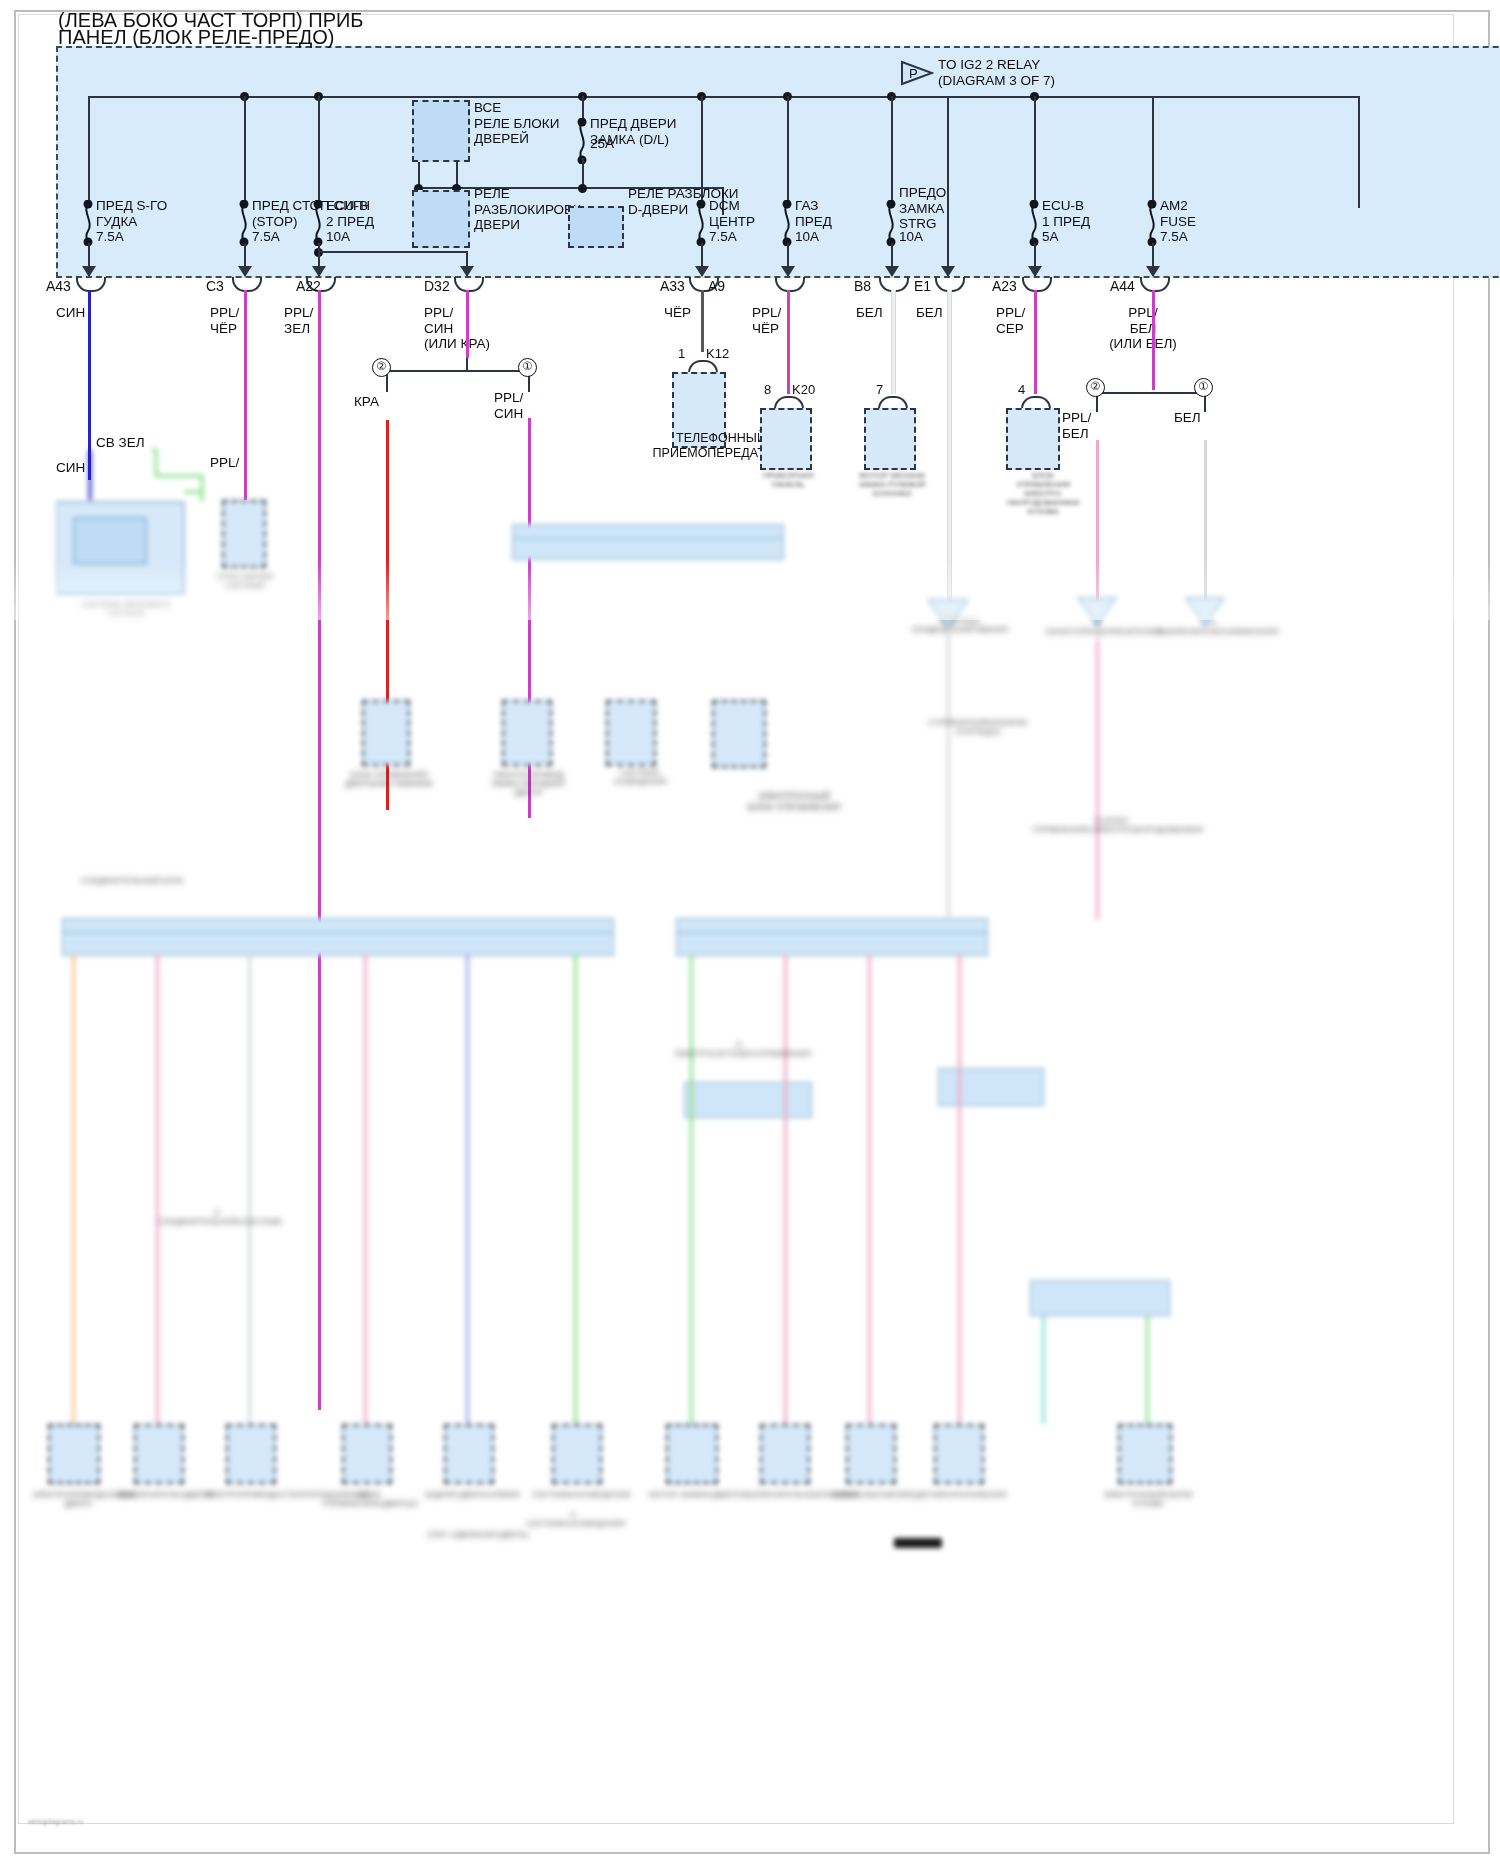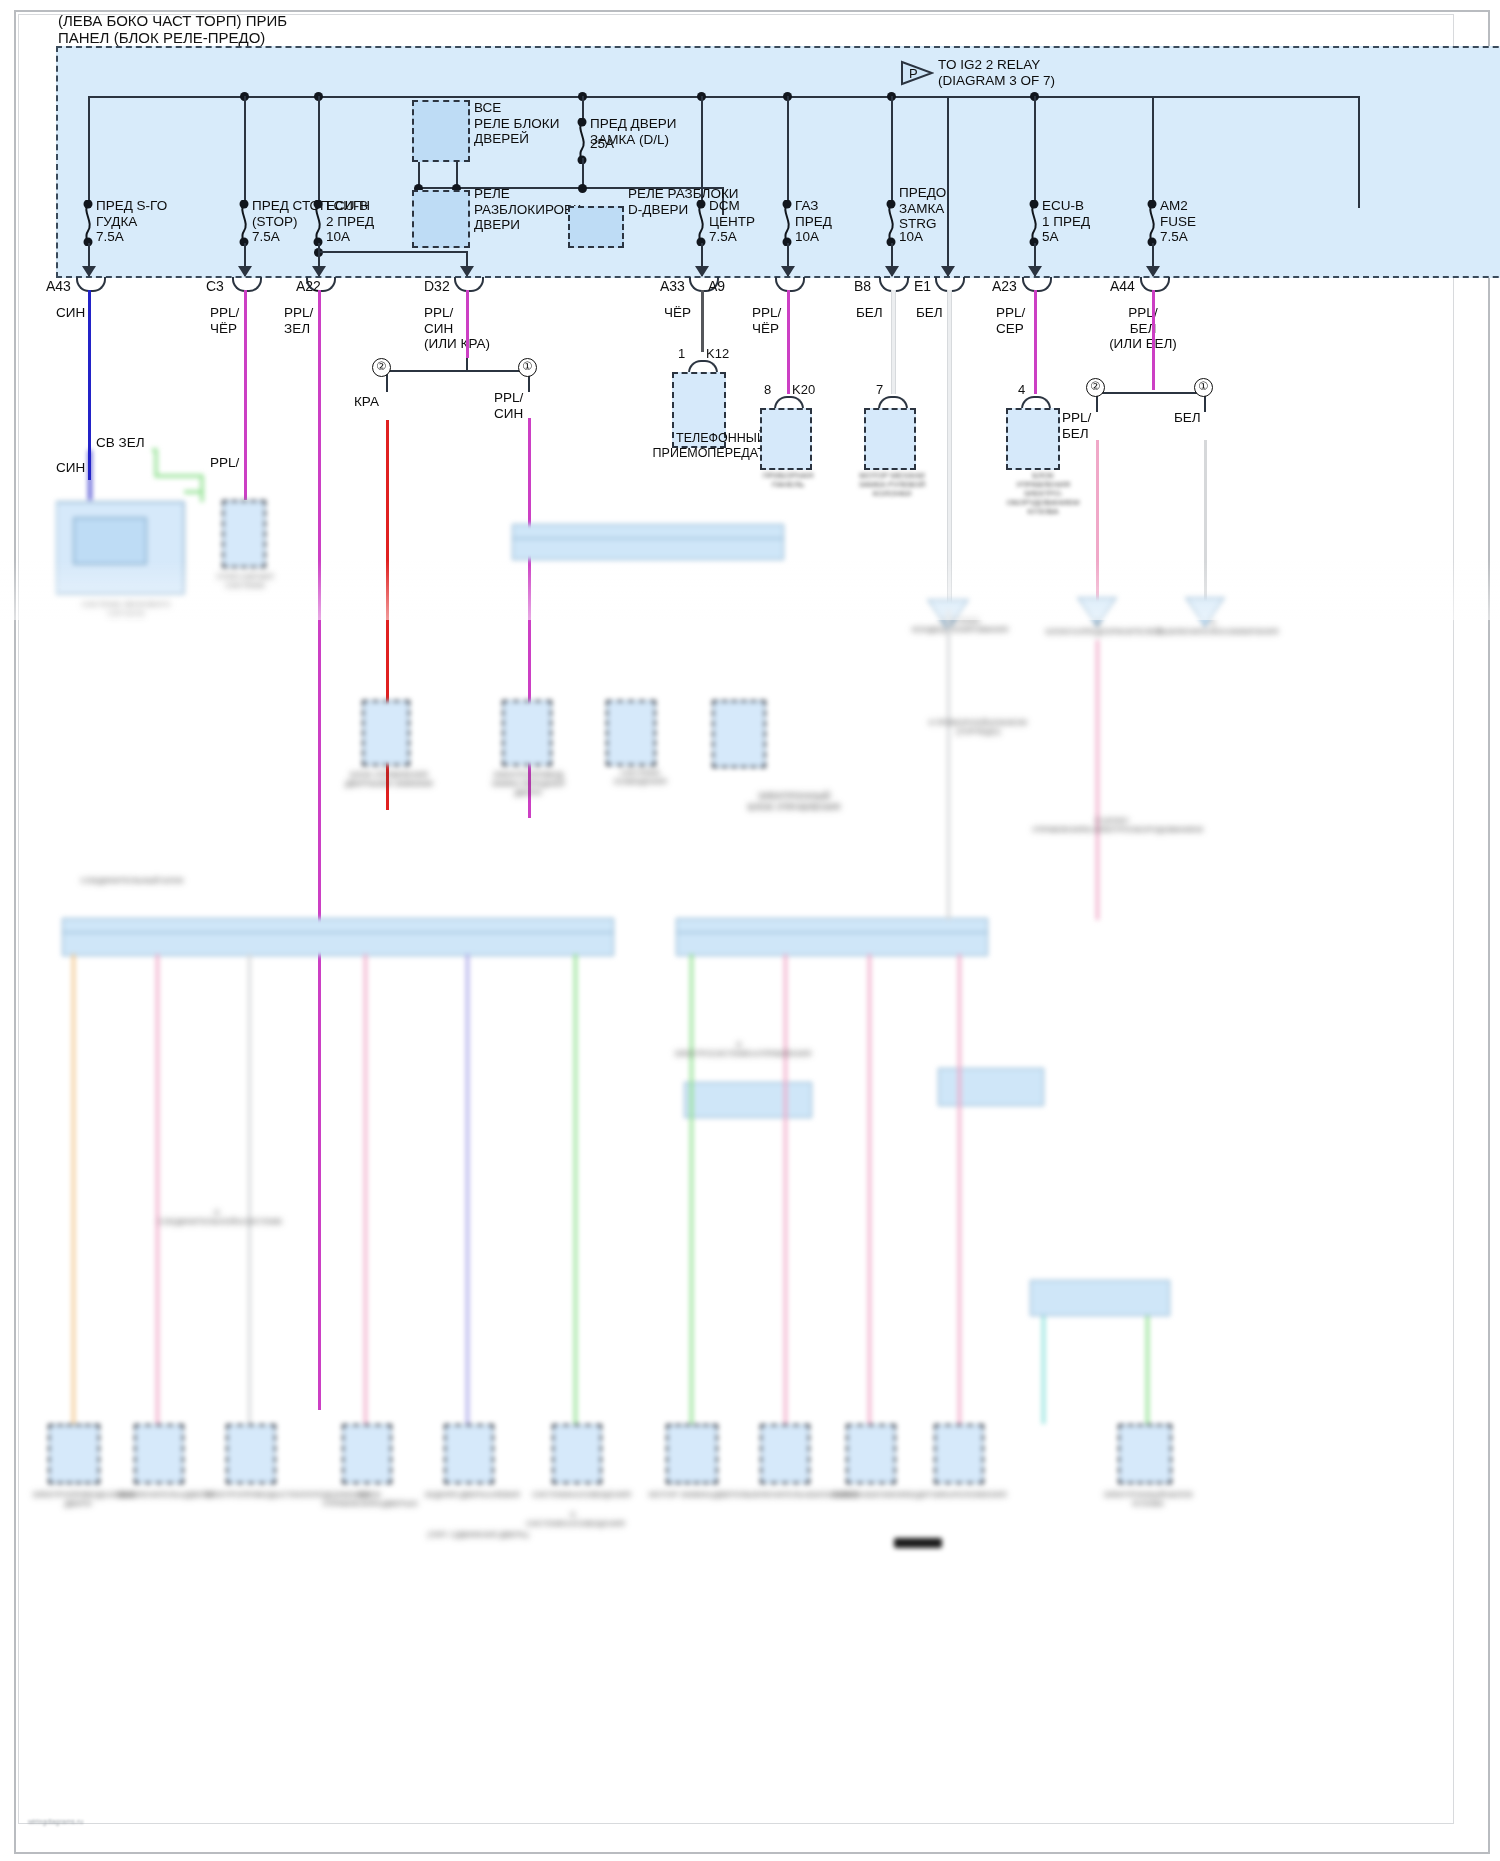--- a/index.html
+++ b/index.html
@@ -7,21 +7,21 @@
   #page{position:relative;width:1500px;height:1861px;background:#fff;overflow:hidden;}
 
   
   .page-frame{position:absolute;left:14px;top:10px;width:1472px;height:1840px;border:2px solid #b9bcc0;background:#fff;}
   .page-frame-inner{position:absolute;left:18px;top:14px;width:1434px;height:1808px;border:1px solid #d8dadd;}
 
   
   .fuseblock{position:absolute;left:56px;top:46px;width:1752px;height:232px;
     background:#d8ebfa;border:2px dashed #3a4a5a;box-sizing:border-box;}
   .fuseblock-title{position:absolute;left:58px;top:12px;width:520px;
-    font-size:15px;line-height:17px;color:#111;white-space:pre-line;}
+    font-size:20px;line-height:17px;color:#111;white-space:pre-line;}
 
   
   .hline{position:absolute;background:#2b3440;height:2px;}
   .vline{position:absolute;background:#2b3440;width:2px;}
   .node{position:absolute;width:9px;height:9px;border-radius:50%;background:#11161d;}
   .relaybox{position:absolute;background:#bedcf5;border:2px dashed #2b3440;box-sizing:border-box;}
   .lbl{position:absolute;font-size:13.5px;line-height:15.5px;color:#0d0d0d;white-space:pre-line;}
   .lbl-sm{position:absolute;font-size:12.5px;line-height:14.5px;color:#0d0d0d;white-space:pre-line;}
   .pin{position:absolute;font-size:14px;color:#111;}
 

